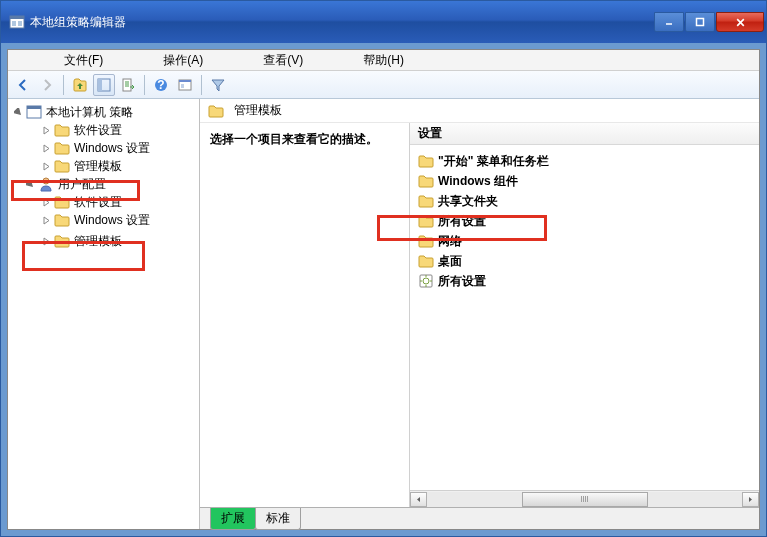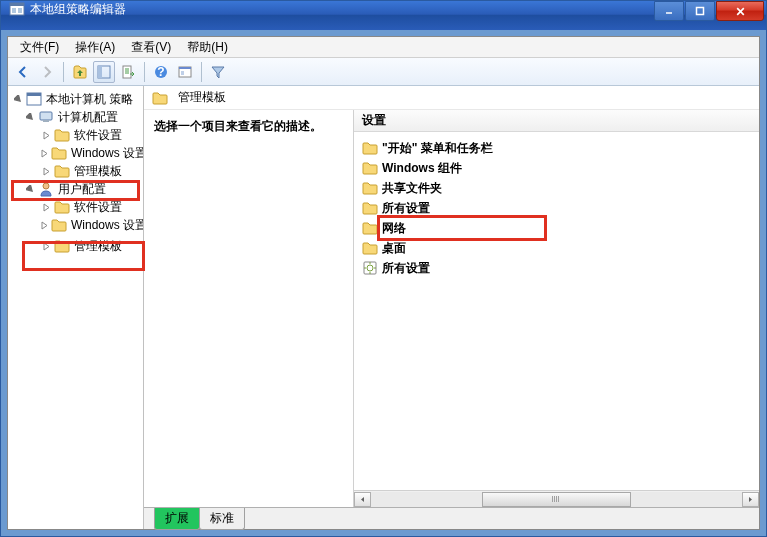--- a/index.html
+++ b/index.html
@@ -1,48 +1,48 @@
 <!DOCTYPE html>
 <html><head>
 <meta charset="utf-8">
 <style>
   * { box-sizing: border-box; margin: 0; padding: 0; font-family: "Microsoft YaHei", "Segoe UI", Tahoma, sans-serif; font-size: 12px; }
   body { background: #fff; user-select: none; }
 
   .window { width: 767px; height: 537px; background: #fff; border: 1px solid #2a5aa0; position: relative; display: flex; flex-direction: column; }
   
   
-  .titlebar { height: 29px; background: linear-gradient(to bottom, #3a76d6, #2a5cb8 45%, #1e4ea0 50%, #2a5cb8); display: flex; padding: 0 0 0 8px; color: #fff; }
+  .titlebar { height: 42px; background: linear-gradient(to bottom, #3a76d6, #2a5cb8 45%, #1e4ea0 50%, #2a5cb8); display: flex; align-items: center; padding: 0 0 0 8px; color: #fff; }
   .titlebar .icon { width: 16px; height: 16px; margin-right: 5px; }
   .titlebar .title { flex: 1; color: #fff; font-size: 12px; }
   .titlebar .controls { display: flex; height: 20px; gap: 1px; margin-right: 2px; }
   .ctl { width: 30px; height: 20px; display: flex; align-items: center; justify-content: center; }
   .ctl.min { background: linear-gradient(#5a8ed8,#3a6ec0); border:1px solid #2a5aa0; border-radius:0 0 2px 2px; }
   .ctl.max { background: linear-gradient(#5a8ed8,#3a6ec0); border:1px solid #2a5aa0; border-radius:0 0 2px 2px;}
   .ctl.close { width: 48px; background: linear-gradient(#e86b5c,#d43a28 45%,#c02010 50%,#d43a28); border:1px solid #8a2010; border-radius:0 0 3px 3px;}
   .ctl svg { stroke: #fff; stroke-width: 1.5; fill: none; }
 
   .client-border { flex: 1; background: #6b9ad0; padding: 6px; display:flex; }
   .client-inner { flex:1; background:#fff; border:1px solid #888; display:flex; flex-direction:column; }
 
   
   .menubar { height: 21px; border-bottom: 1px solid #d0d0d0; display: flex; align-items: center; padding: 0 4px; background: #f4f4f4; }
-  .menu-item { padding: 2px 8px; cursor: default; }
+  .menu-item { padding: 2px 8px; cursor: default; margin-left: 44px; }
 
   
   .toolbar { height: 28px; border-bottom: 1px solid #b8c8d8; background: linear-gradient(#f8fbff,#e8f0fa); display: flex; align-items: center; padding: 0 4px; gap: 2px; }
   .tbtn { width: 22px; height: 22px; display: flex; align-items: center; justify-content: center; border-radius: 2px; }
   .tbtn.disabled { opacity: 0.5; }
   .tsep { width: 1px; height: 20px; background: #b0c0d0; margin: 0 3px; }
 
   
   .body-area { flex: 1; display: flex; min-height: 0; }
 
   
-  .tree-panel { width: 136px; border-right: 1px solid #c0c0c0; overflow: hidden; background: #fff; padding-top: 4px; }
+  .tree-panel { width: 192px; border-right: 1px solid #c0c0c0; overflow: hidden; background: #fff; padding-top: 4px; }
   .tree { }
   .tree-row { display: flex; align-items: center; height: 18px; padding-left: 4px; white-space: nowrap; cursor: default; }
   .expander { width: 12px; height: 12px; display: flex; align-items: center; justify-content: center; margin-right: 2px; }
   .expander svg { stroke:#6b6b6b; fill:#6b6b6b; }
   .tree-icon { width: 16px; height: 16px; margin-right: 4px; flex-shrink:0; }
   .tree-label { font-size: 12px; }
 
   
   .right-panel { flex: 1; display: flex; flex-direction: column; min-width:0; }
   .detail-top { flex:1; display:flex; flex-direction:column; min-height:0; }
@@ -185,32 +185,20 @@
                     <path d="M1 1 L7 4.5 L1 8 Z" transform="rotate(45 4.5 4.5)"></path>
                   </svg>
                 </span>
               <span class="tree-icon"><svg viewBox="0 0 16 16">
                     <rect x="1" y="2" width="14" height="12" fill="#fff" stroke="#5a7aa8"></rect>
                     <rect x="1" y="2" width="14" height="3" fill="#5a7aa8"></rect>
                   </svg></span>
               <span class="tree-label">本地计算机 策略</span>
             </div>
 
-            <div class="tree-row" style="padding-left:16px">
-              <span class="expander">
-                  <svg width="9" height="9" viewBox="0 0 9 9">
-                    <path d="M1 1 L7 4.5 L1 8 Z" transform="rotate(45 4.5 4.5)"></path>
-                  </svg>
-                </span>
-              <span class="tree-icon"><svg viewBox="0 0 16 16">
-                    <rect x="2" y="3" width="12" height="8" rx="1" fill="#d0e0f0" stroke="#5a7aa8"></rect>
-                    <rect x="5" y="11" width="6" height="2" fill="#a0b0c0"></rect>
-                  </svg></span>
-              <span class="tree-label">计算机配置</span>
-            </div>
 
             <div class="tree-row" style="padding-left:32px">
               <span class="expander">
                   <svg width="9" height="9" viewBox="0 0 9 9">
                     <path d="M2 1 L7 4.5 L2 8 Z" fill="none" stroke="#888"></path>
                   </svg>
                 </span>
               <span class="tree-icon"><svg viewBox="0 0 16 16">
                     <path d="M1 4 Q1 3 2 3 H6 L8 5 H14 Q15 5 15 6 V13 Q15 14 14 14 H2 Q1 14 1 13 Z" fill="#f8d878" stroke="#c8a030"></path>
                   </svg></span>

